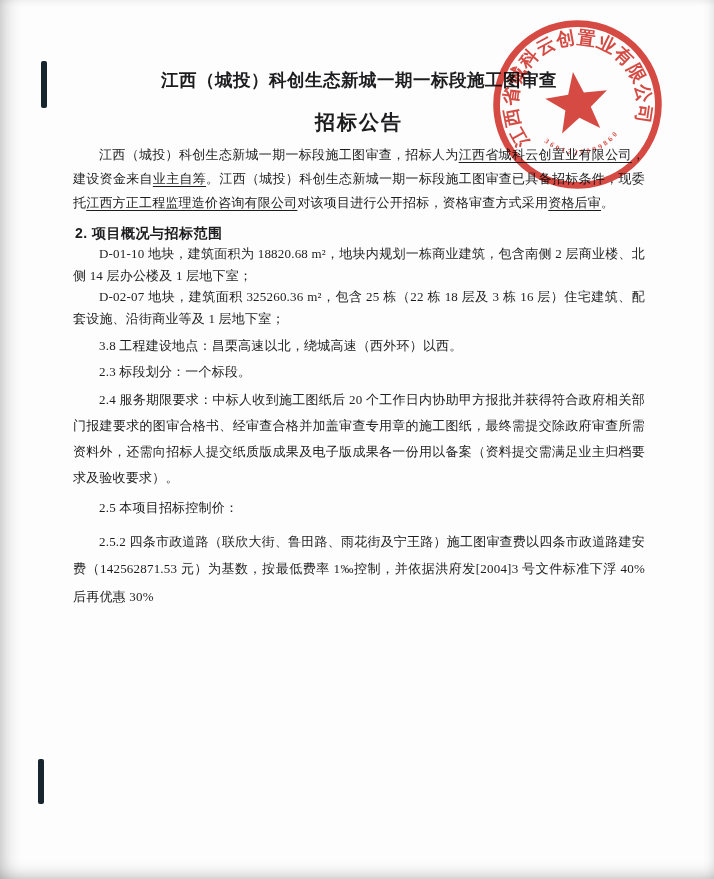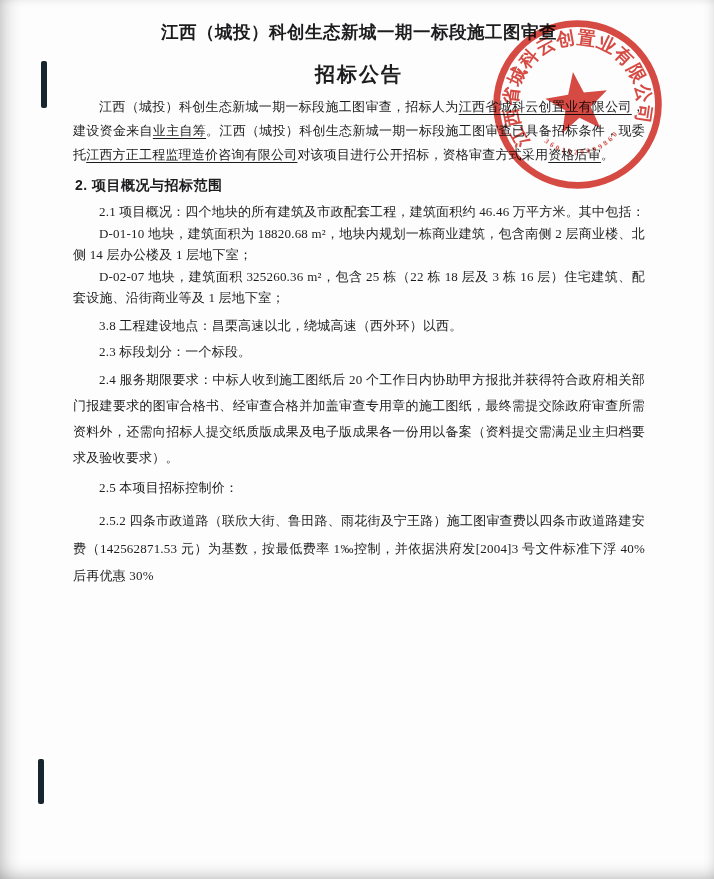--- a/index.html
+++ b/index.html
@@ -12,21 +12,21 @@
     font-family:"Liberation Serif","DejaVu Serif",serif;
     color:#1d1d1f;
     box-shadow:
       inset 16px 0 20px -14px rgba(0,0,0,.28),
       inset -10px 0 14px -11px rgba(0,0,0,.14),
       inset 0 -14px 16px -11px rgba(0,0,0,.22),
       inset 0 8px 10px -9px rgba(0,0,0,.07);
   }
   .content{
     position:absolute;inset:0;
-    padding:20px 69px 0 73px;
+    padding:68px 69px 0 73px;
     box-sizing:border-box;
   }
   .doc-title{
     font-size:17.5px;font-weight:700;text-align:center;
     letter-spacing:.5px;line-height:24px;
     font-family:"Liberation Sans","DejaVu Sans",sans-serif;
   }
   .doc-subtitle{
     margin-top:20px;font-size:20px;font-weight:600;text-align:center;
     letter-spacing:2px;line-height:21px;
@@ -86,21 +86,20 @@
     <div class="doc-title">江西（城投）科创生态新城一期一标段施工图审查</div>
 
     <div class="doc-subtitle">招标公告</div>
 
 
 
     <p class="para lh-a"><span>江西（城投）科创生态新城一期一标段施工图审查，招标人为</span><span class="u">江西省城科云创置业有限公司</span><span>，建设资金来自</span><span class="u">业主自筹</span><span>。江西（城投）科创生态新城一期一标段施工图审查已具备招标条件，现委托</span><span class="u">江西方正工程监理造价咨询有限公司</span><span>对该项目进行公开招标，资格审查方式采用</span><span class="u">资格后审</span><span>。</span></p>
 
     <div class="sec-heading h2">2. 项目概况与招标范围</div>
 
-    <p class="para lh-b first-b">2.1 项目概况：四个地块的所有建筑及市政配套工程，建筑面积约 46.46 万平方米。其中包括：</p>
     <p class="para lh-b">D-01-10 地块，建筑面积为 18820.68 m²，地块内规划一栋商业建筑，包含南侧 2 层商业楼、北侧 14 层办公楼及 1 层地下室；</p>
     <p class="para lh-b">D-02-07 地块，建筑面积 325260.36 m²，包含 25 栋（22 栋 18 层及 3 栋 16 层）住宅建筑、配套设施、沿街商业等及 1 层地下室；</p>
 
     <p class="para lh-c mt4">3.8 工程建设地点：昌栗高速以北，绕城高速（西外环）以西。</p>
     <p class="para lh-c">2.3 标段划分：一个标段。</p>
     <p class="para lh-d mt2">2.4 服务期限要求：中标人收到施工图纸后 20 个工作日内协助甲方报批并获得符合政府相关部门报建要求的图审合格书、经审查合格并加盖审查专用章的施工图纸，最终需提交除政府审查所需资料外，还需向招标人提交纸质版成果及电子版成果各一份用以备案（资料提交需满足业主归档要求及验收要求）。</p>
     <p class="para lh-e mt4">2.5 本项目招标控制价：</p>
     <p class="para lh-f mt6">2.5.2 四条市政道路（联欣大街、鲁田路、雨花街及宁王路）施工图审查费以四条市政道路建安费（142562871.53 元）为基数，按最低费率 1‰控制，并依据洪府发[2004]3 号文件标准下浮 40%后再优惠 30%</p>
   </div>
 

